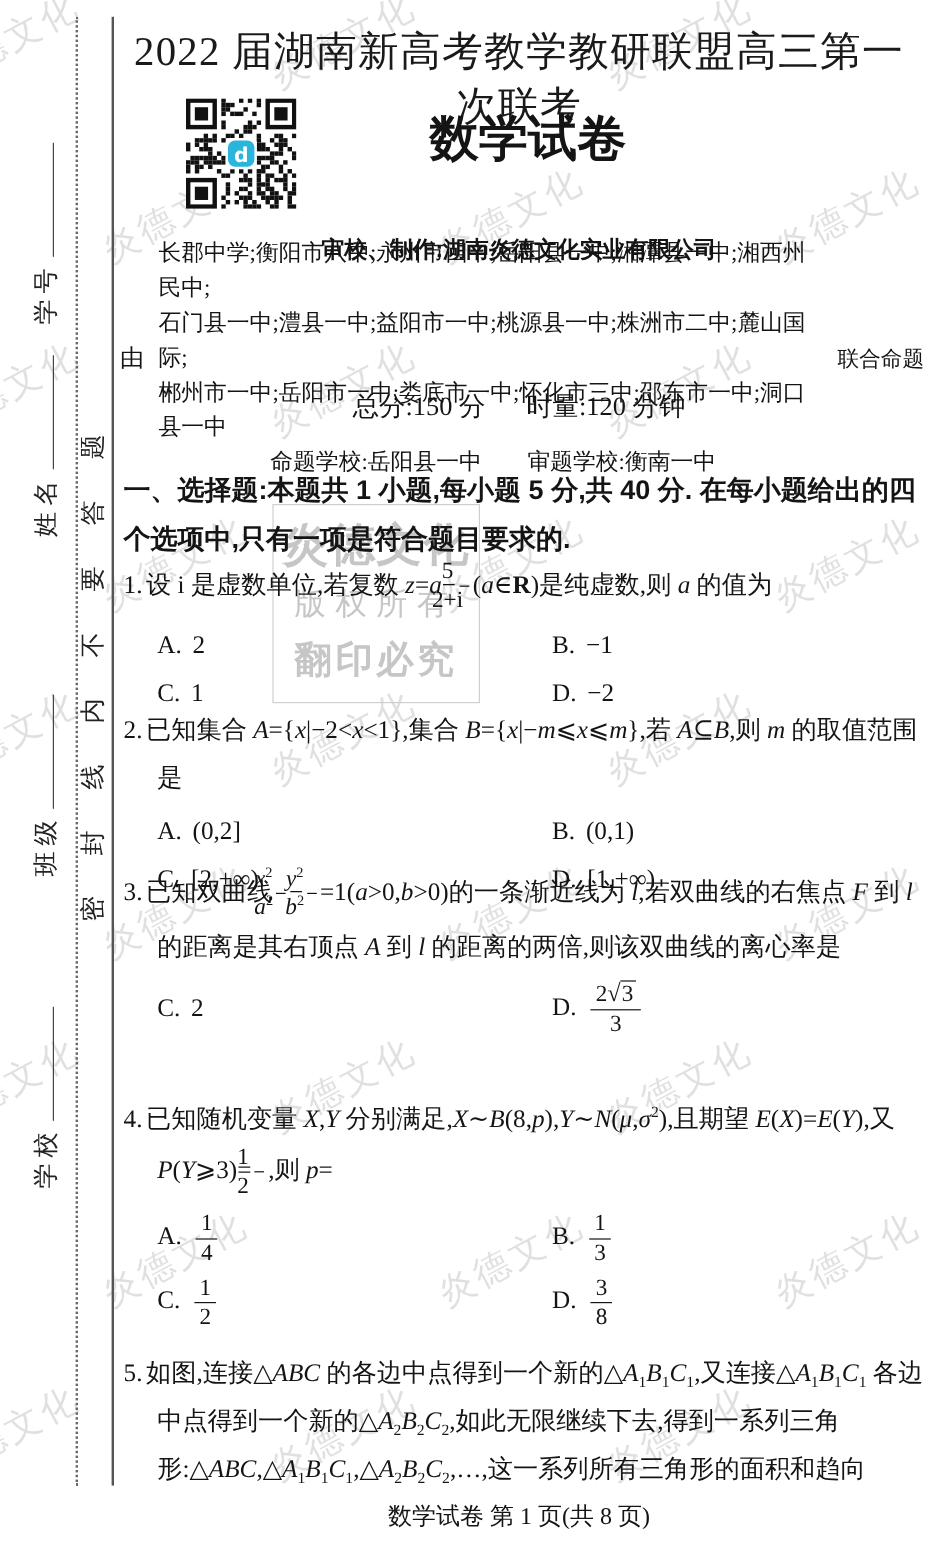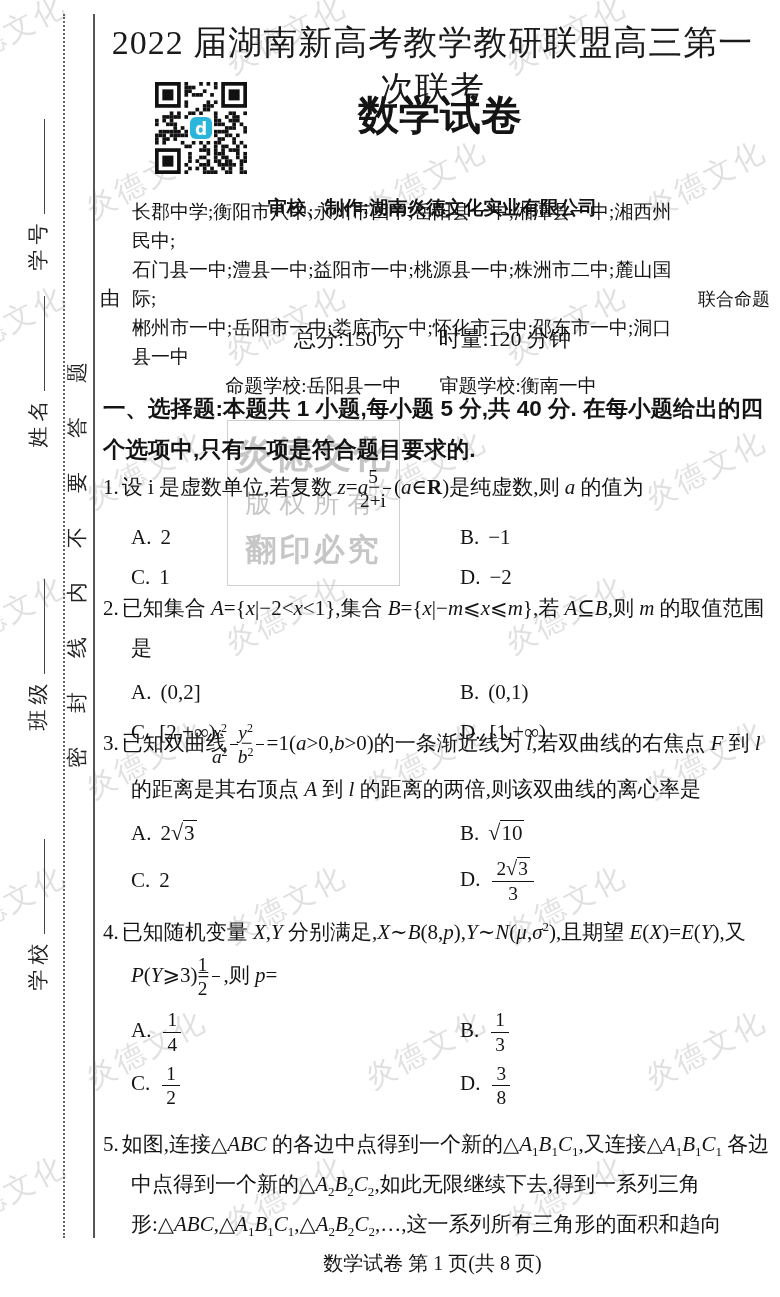--- a/index.html
+++ b/index.html
@@ -356,24 +356,20 @@
         <div class="opt"><span class="opt-label">C.</span><span><span>[2,+∞)</span></span></div>
         <div class="opt"><span class="opt-label">D.</span><span><span>[1,+∞)</span></span></div>
       </div>
     </div>
   </div>
 
   <div class="question" style="top:720px;">
     <div class="stem"><span class="qno">3.</span><span><span>已知双曲线</span><span class="frac"><span class="num"><span class="mi">x</span><span class="sup">2</span></span><span class="den"><span class="mi">a</span><span class="sup">2</span></span></span><span>−</span><span class="frac"><span class="num"><span class="mi">y</span><span class="sup">2</span></span><span class="den"><span class="mi">b</span><span class="sup">2</span></span></span><span>=1(</span><span class="mi">a</span><span>&gt;0,</span><span class="mi">b</span><span>&gt;0)的一条渐近线为 </span><span class="mi">l</span><span>,若双曲线的右焦点 </span><span class="mi">F</span><span> 到 </span><span class="mi">l</span><span> 的距离是其右顶点 </span><span class="mi">A</span><span> 到 </span><span class="mi">l</span><span> 的距离的两倍,则该双曲线的离心率是</span></span></div>
     <div class="opts">
       <div class="opt-row">
-        <div class="opt"><span class="opt-label">A.</span><span><span>2</span><span class="sqrt"><span class="rad">√</span><span class="rbar">3</span></span></span></div>
-        <div class="opt"><span class="opt-label">B.</span><span><span class="sqrt"><span class="rad">√</span><span class="rbar">10</span></span></span></div>
-      </div>
-      <div class="opt-row">
         <div class="opt"><span class="opt-label">C.</span><span><span>2</span></span></div>
         <div class="opt"><span class="opt-label">D.</span><span><span class="frac"><span class="num"><span>2</span><span class="sqrt"><span class="rad">√</span><span class="rbar">3</span></span></span><span class="den"><span>3</span></span></span></span></div>
       </div>
     </div>
   </div>
 
   <div class="question" style="top:912px;">
     <div class="stem"><span class="qno">4.</span><span><span>已知随机变量 </span><span class="mi">X</span><span>,</span><span class="mi">Y</span><span> 分别满足,</span><span class="mi">X</span><span>∼</span><span class="mi">B</span><span>(8,</span><span class="mi">p</span><span>),</span><span class="mi">Y</span><span>∼</span><span class="mi">N</span><span>(</span><span class="mi">μ</span><span>,</span><span class="mi">σ</span><span class="sup">2</span><span>),且期望 </span><span class="mi">E</span><span>(</span><span class="mi">X</span><span>)=</span><span class="mi">E</span><span>(</span><span class="mi">Y</span><span>),又 </span><span class="mi">P</span><span>(</span><span class="mi">Y</span><span>⩾3)=</span><span class="frac"><span class="num"><span>1</span></span><span class="den"><span>2</span></span></span><span>,则 </span><span class="mi">p</span><span>=</span></span></div>
     <div class="opts">
       <div class="opt-row">

